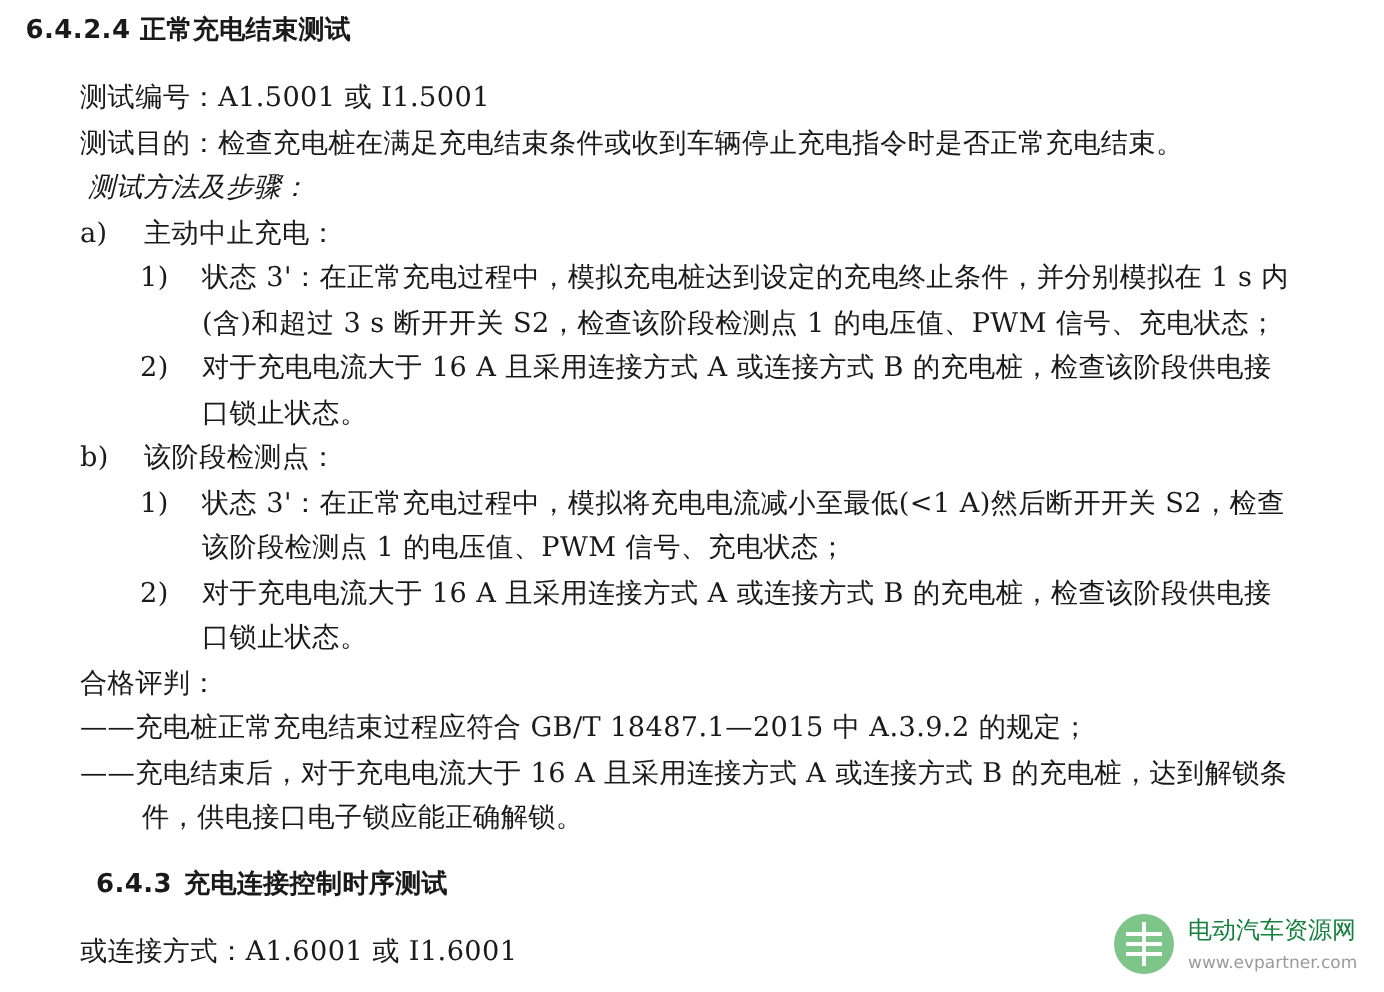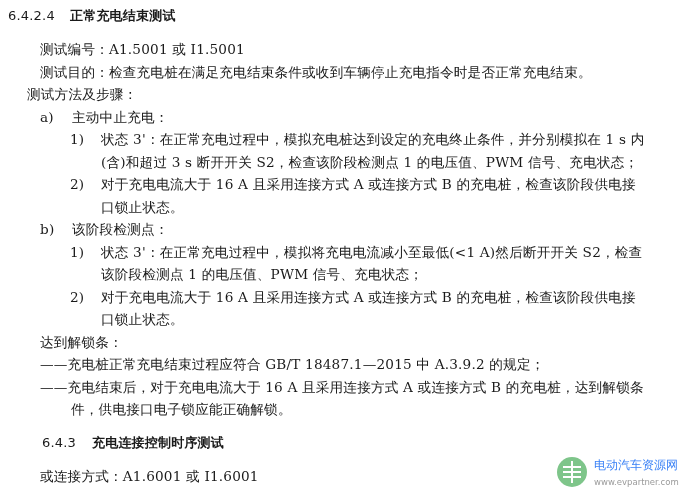--- a/index.html
+++ b/index.html
@@ -1,39 +1,39 @@
 <!DOCTYPE html>
 <html><head>
   <meta charset="utf-8">
   <style>
     html, body { margin:0; padding:0; background:#ffffff; }
     body { width:692px; height:496px; overflow:hidden; position:relative;
       font-family:"DejaVu Serif","Liberation Serif",serif; color:#1a1a1a; }
     .line { position:absolute; white-space:nowrap; font-size:13.6px; line-height:18px; letter-spacing:0.2px; }
     .heading { font-family:"DejaVu Sans","Liberation Sans",sans-serif; font-weight:bold; font-size:13px; }
-    .heading .num { display:inline-block; width:62px; font-weight:normal; }
+    .heading .num { display:inline-block; width:62px; font-weight:bold;text-align:center; }
     .logo { position:absolute; left:557px; top:455px; width:130px; height:36px; }
     .logo-circle { position:absolute; left:0; top:2px; width:30px; height:30px; border-radius:50%; background:#7ec58a; }
     .logo-circle .bar { position:absolute; left:6px; width:18px; height:2px; background:#ffffff; }
     .logo-circle .stem { position:absolute; left:14px; top:4px; width:2px; height:22px; background:#ffffff; }
-    .logo-cn { position:absolute; left:37px; top:2px; font-family:Liberation Serif, serif; font-size:12px; color:#3b82f6; white-space:nowrap; }
+    .logo-cn { position:absolute; left:37px; top:2px; font-family:Liberation Serif, serif; font-size:12px; color:#15803d; white-space:nowrap; }
     .logo-url { position:absolute; left:37px; top:22px; font-family:"DejaVu Sans",sans-serif; font-size:8.5px; color:#9a9a9a; white-space:nowrap; }
   </style>
 </head>
 <body>
 
 <div>
 
   <div class="line heading" style="left:8px; top:7px;">
     <span class="num">6.4.2.4</span><span>正常充电结束测试</span>
   </div>
 
   <div class="line" style="left:40px; top:40px;">测试编号：A1.5001 或 I1.5001</div>
   <div class="line" style="left:40px; top:63px;text-align:center;">测试目的：检查充电桩在满足充电结束条件或收到车辆停止充电指令时是否正常充电结束。</div>
-  <div class="line" style="left:27px; top:85px;">测试方法及步骤：</div>
+  <div class="line" style="left:44px; top:85px;font-style:italic;">测试方法及步骤：</div>
 
   <div class="line" style="left:40px; top:108px;">
     <span>a)</span>
     <span style="position:absolute; left:32px;">主动中止充电：</span>
   </div>
   <div class="line" style="left:70px; top:130px;">
     <span>1)</span>
     <span style="position:absolute; left:31px;">状态 3'：在正常充电过程中，模拟充电桩达到设定的充电终止条件，并分别模拟在 1 s 内</span>
   </div>
   <div class="line" style="left:101px; top:153px;">(含)和超过 3 s 断开开关 S2，检查该阶段检测点 1 的电压值、PWM 信号、充电状态；</div>
@@ -51,21 +51,21 @@
     <span>1)</span>
     <span style="position:absolute; left:31px;">状态 3'：在正常充电过程中，模拟将充电电流减小至最低(&lt;1 A)然后断开开关 S2，检查</span>
   </div>
   <div class="line" style="left:101px; top:265px;">该阶段检测点 1 的电压值、PWM 信号、充电状态；</div>
   <div class="line" style="left:70px; top:288px;">
     <span>2)</span>
     <span style="position:absolute; left:31px;">对于充电电流大于 16 A 且采用连接方式 A 或连接方式 B 的充电桩，检查该阶段供电接</span>
   </div>
   <div class="line" style="left:101px; top:310px;">口锁止状态。</div>
 
-  <div class="line" style="left:40px; top:333px;">达到解锁条：</div>
+  <div class="line" style="left:40px; top:333px;">合格评判：</div>
   <div class="line" style="left:40px; top:355px;">——充电桩正常充电结束过程应符合 GB/T 18487.1—2015 中 A.3.9.2 的规定；</div>
   <div class="line" style="left:40px; top:378px;">——充电结束后，对于充电电流大于 16 A 且采用连接方式 A 或连接方式 B 的充电桩，达到解锁条</div>
   <div class="line" style="left:71px; top:400px;">件，供电接口电子锁应能正确解锁。</div>
 
   <div class="line heading" style="left:8px; top:434px;margin-left:34px;">
     <span class="num" style="width:50px;">6.4.3</span><span>充电连接控制时序测试</span>
   </div>
   <div class="line" style="left:40px; top:467px;">或连接方式：A1.6001 或 I1.6001</div>
 
   <div class="logo">

